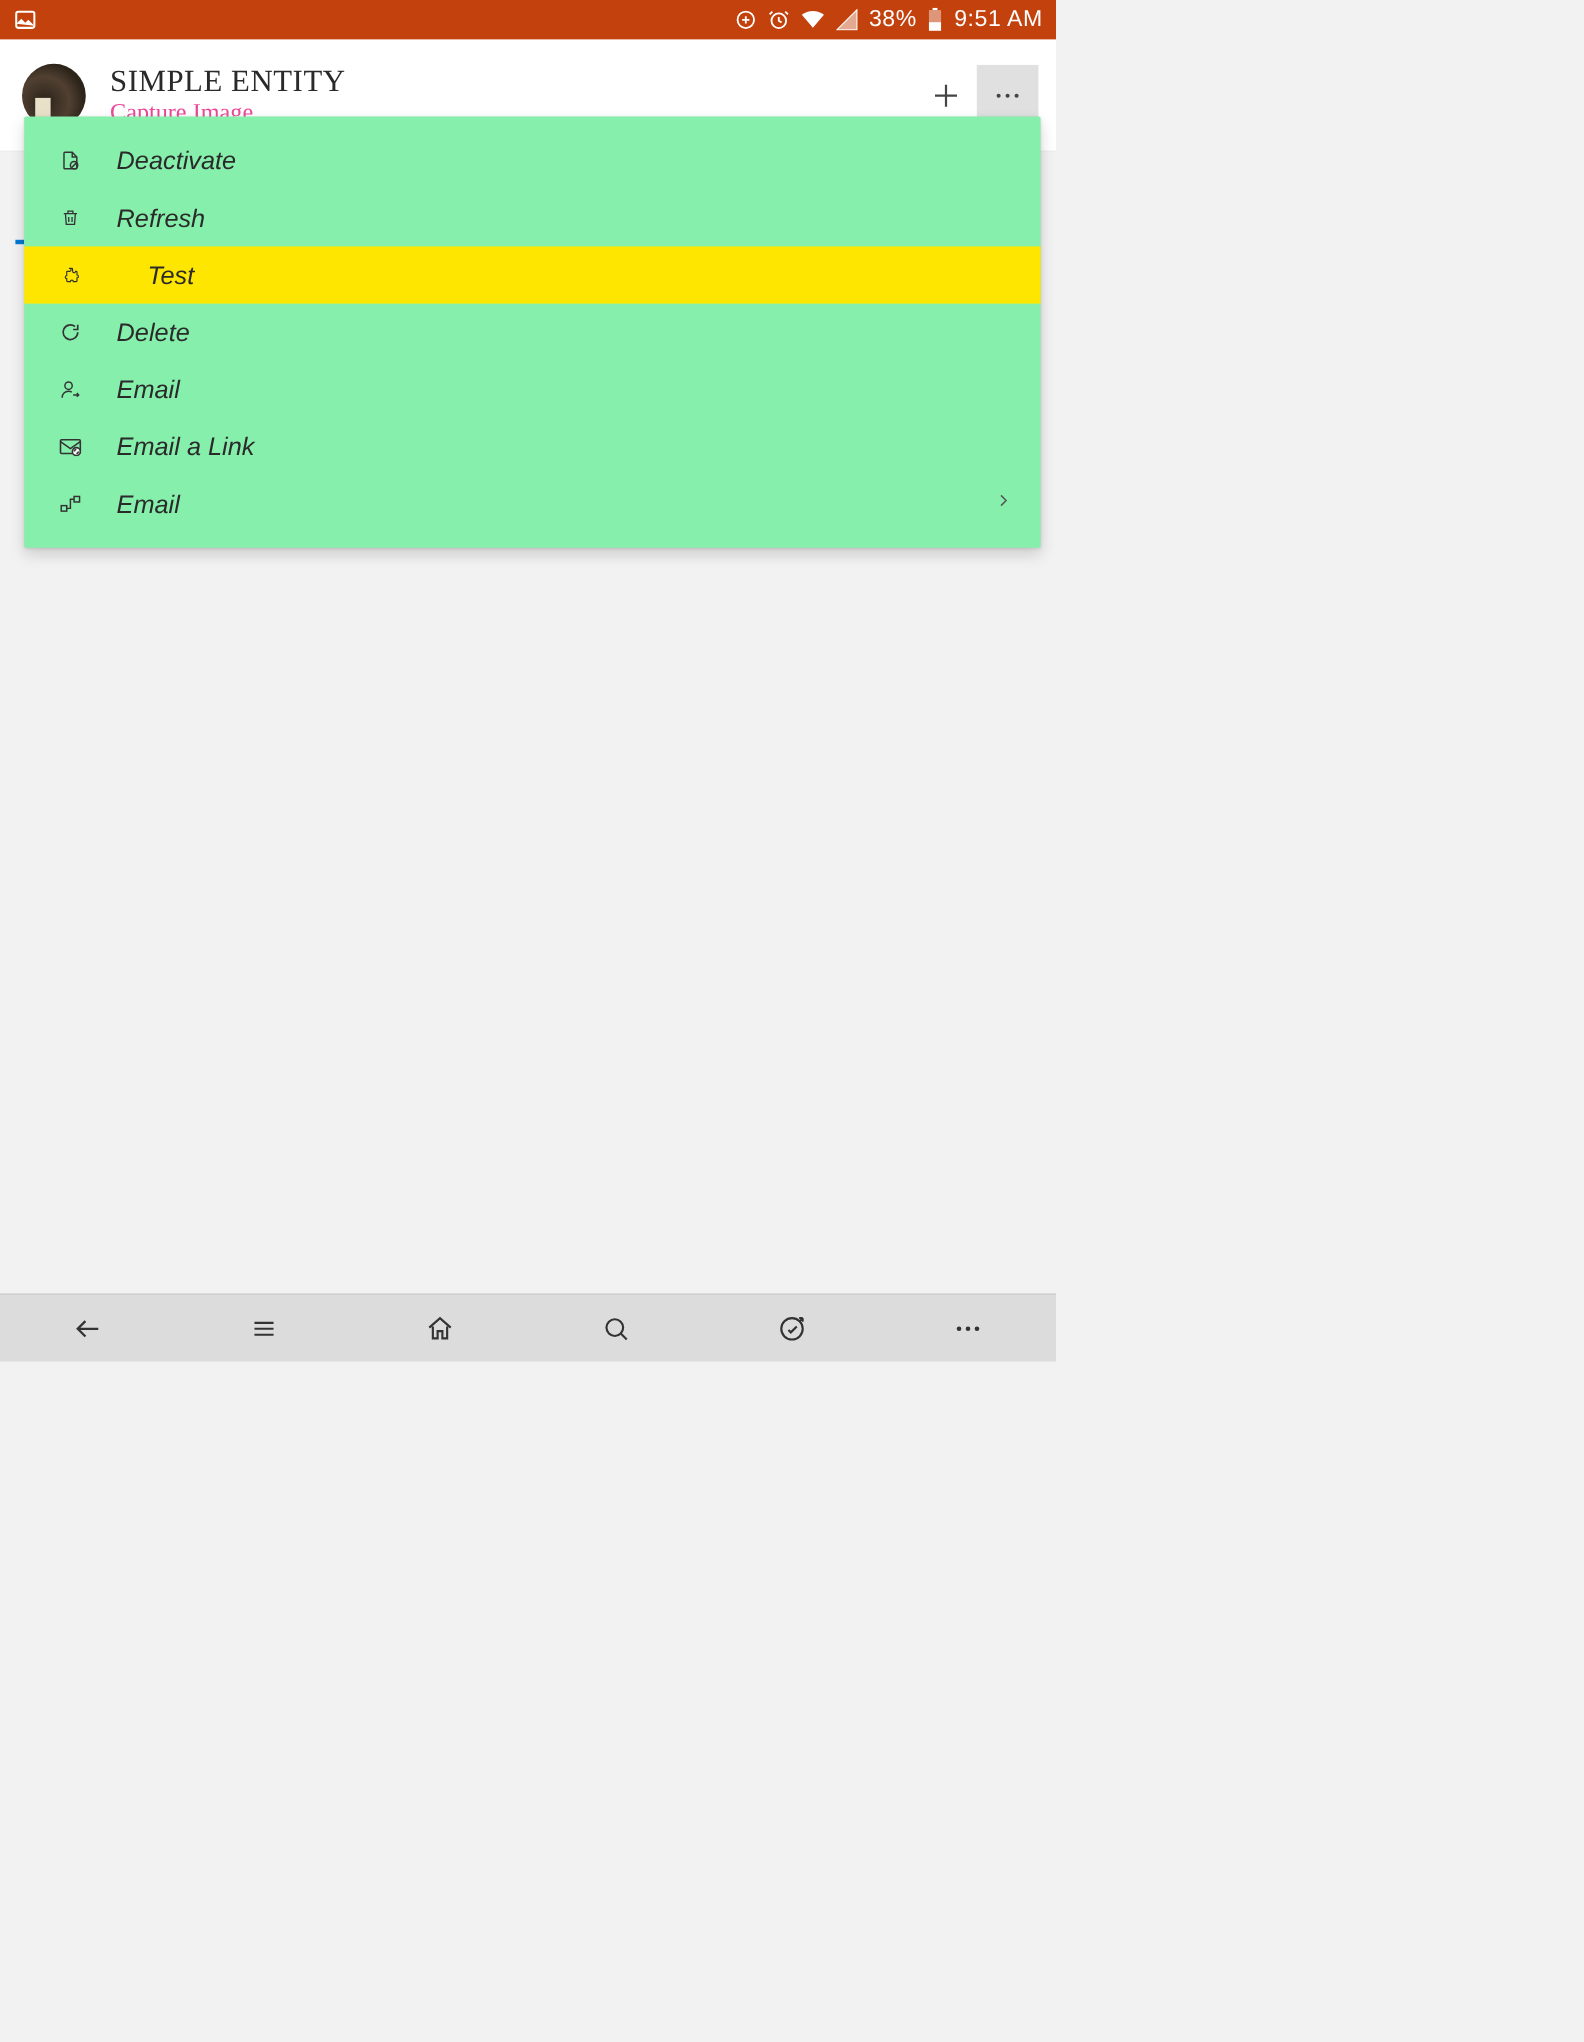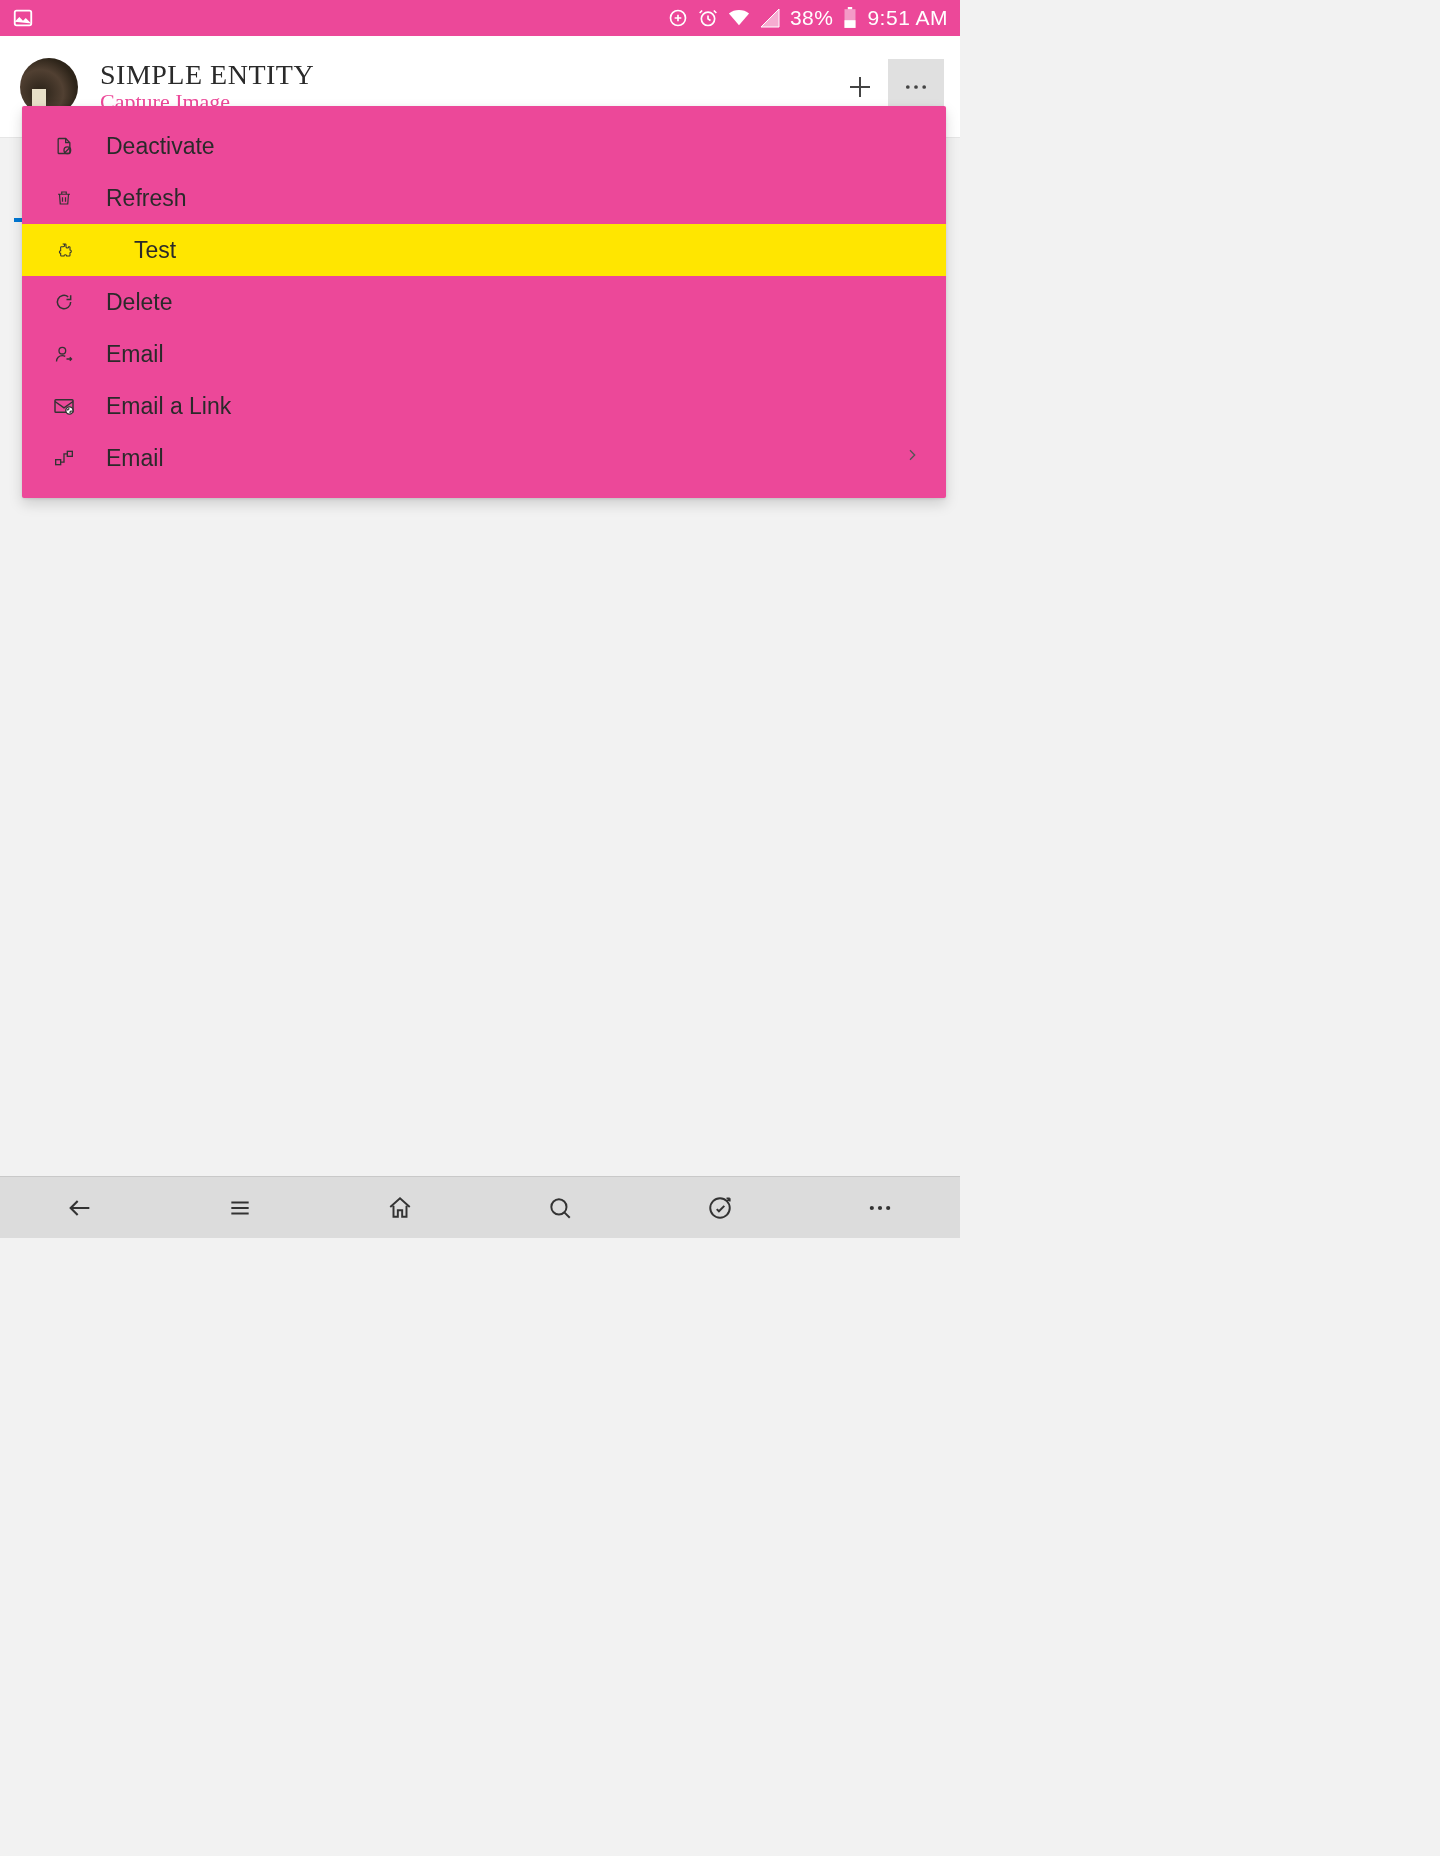--- a/index.html
+++ b/index.html
@@ -7,21 +7,21 @@
       width: 960px;
       height: 1238px;
       font-family: "Segoe UI", -apple-system, sans-serif;
       background: #f2f2f2;
       overflow: hidden;
       position: relative;
     }
     
     .status-bar {
       height: 36px;
-      background: #ec4899;
+      background: #c2410c;
       display: flex;
       align-items: center;
       padding: 4px 12px;
       color: #fff;
       font-size: 21px;
     }
     .status-left { flex: 0 0 auto; }
     .status-right { margin-left: auto; display: flex; align-items: center; gap: 10px; }
     .status-icon { display: inline-flex; align-items: center; }
     .status-text { font-weight: 400; letter-spacing: .5px; }
@@ -72,24 +72,25 @@
       position:absolute;
       top: 218px; left:14px;
       width: 8px; height: 4px;
       background:#0078d4;
     }
 
     
     .menu {
       position: absolute;
       top: 106px; left: 22px; right: 14px;
-      background: #ec4899;
+      background: #86efac;
       box-shadow: 0 6px 14px rgba(0,0,0,0.15), 0 1px 3px rgba(0,0,0,0.1);
       border-radius: 2px;
       padding: 14px 0;
+      font-style: italic;
     }
     .menu-item {
       display: flex;
       align-items: center;
       height: 52px;
       padding: 0 26px 0 30px;
       cursor: pointer;
       color: #2a2a2a;
       font-size: 23px;
     }

